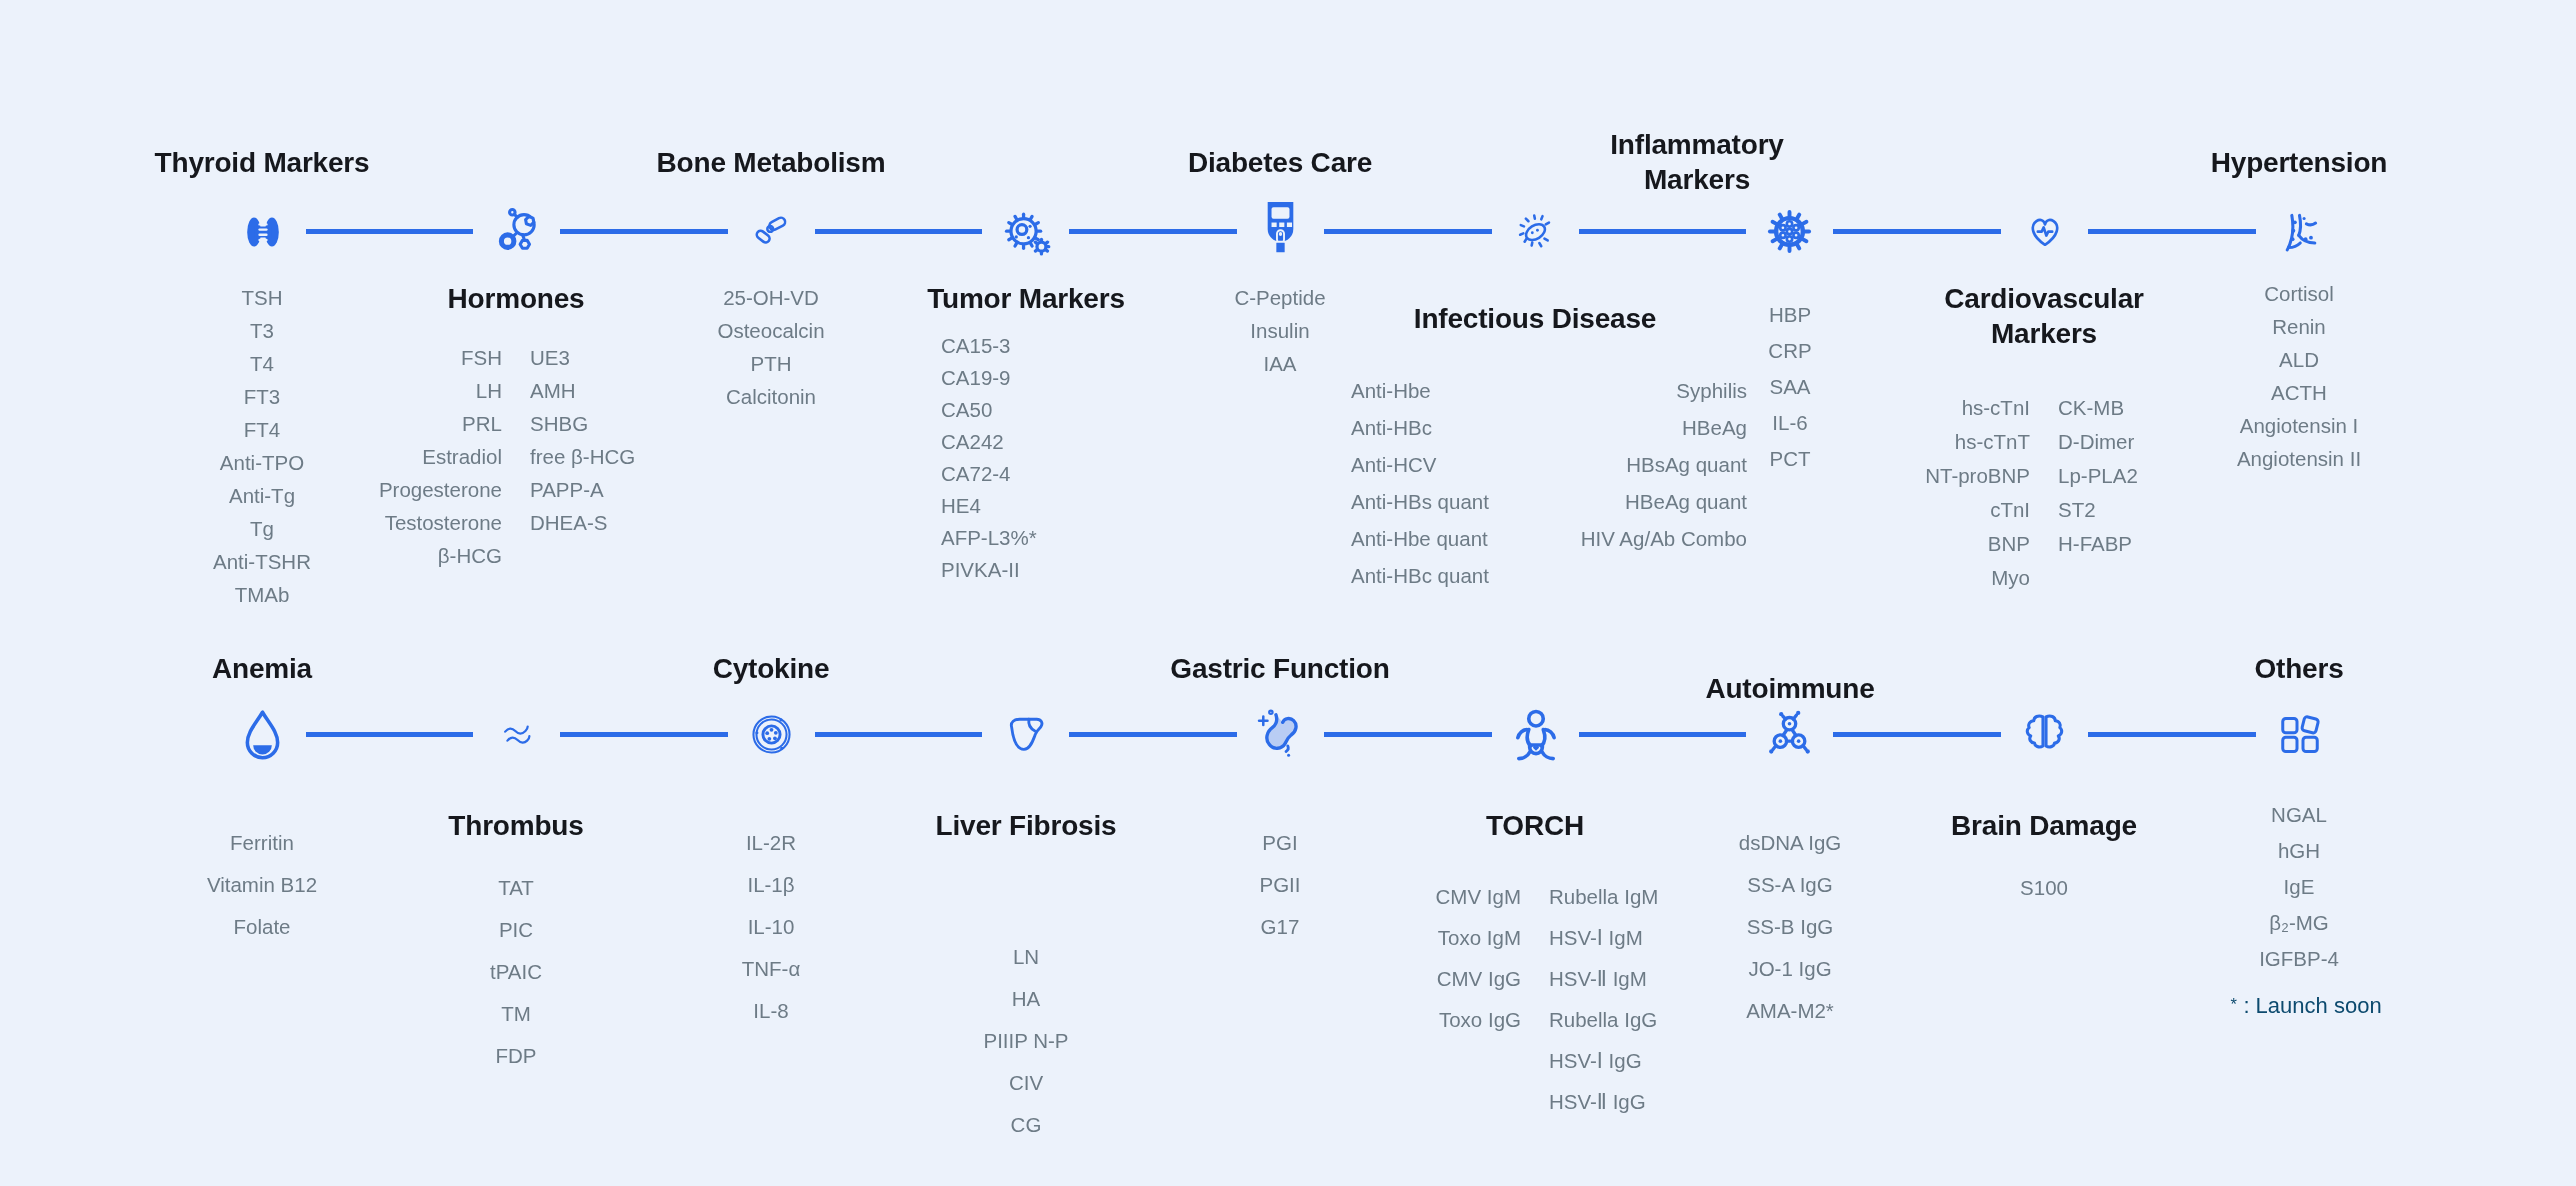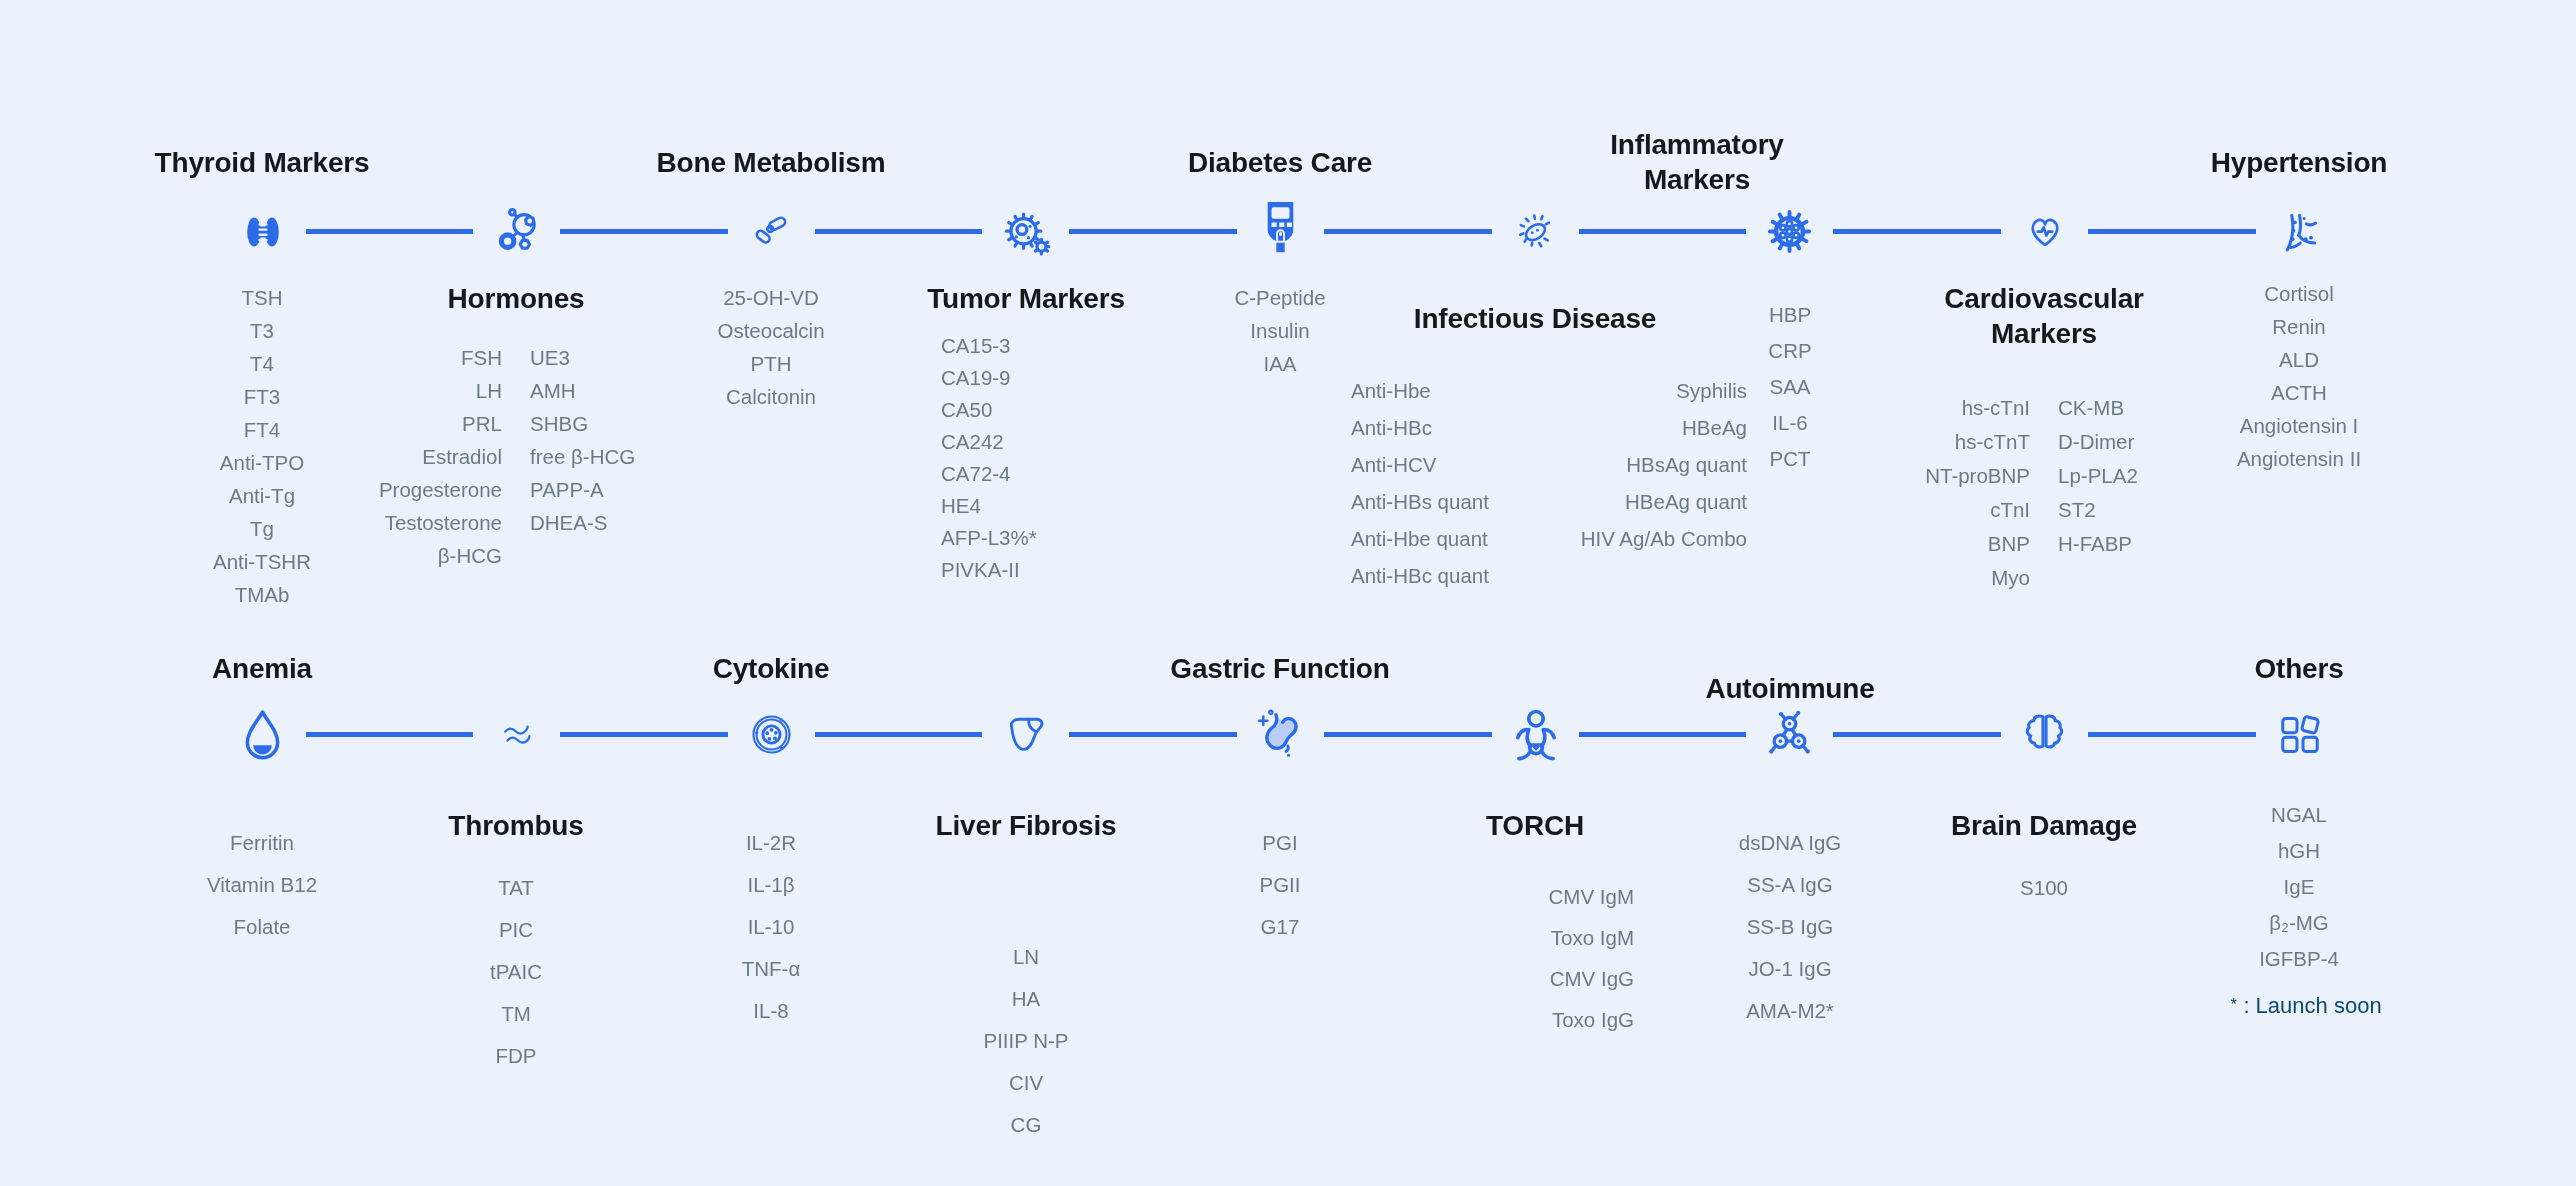--- a/index.html
+++ b/index.html
@@ -457,20 +457,28 @@
         </svg>
       </div>
       <div class="node-title" style="left: 1535px; top: 825px;">TORCH</div>
       <div class="cols" style="left: 1535px; top: 876px; line-height: 41px;">
         <div class="col right">
           <div>CMV IgM</div>
           <div>Toxo IgM</div>
           <div>CMV IgG</div>
           <div>Toxo IgG</div>
         </div>
+        <div class="col left">
+          <div>Rubella IgM</div>
+          <div>HSV-Ⅰ IgM</div>
+          <div>HSV-Ⅱ IgM</div>
+          <div>Rubella IgG</div>
+          <div>HSV-Ⅰ IgG</div>
+          <div>HSV-Ⅱ IgG</div>
+        </div>
       </div>
       <div class="icon-wrap" style="left: 1746px; top: 703px; width: 87px; height: 62px;">
         <svg viewBox="0 0 64 64" height="53" width="53">
           <g stroke="currentColor" fill="none" stroke-width="4" stroke-linecap="round" stroke-linejoin="round">
  <circle cx="32" cy="19" r="7.5"></circle>
             <circle cx="21" cy="40" r="7.5"></circle>
             <circle cx="43" cy="40" r="7.5"></circle>
  <line x1="29" y1="26" x2="24" y2="33.5"></line>
             <line x1="35" y1="26" x2="40" y2="33.5"></line>
             <line x1="28.5" y1="40" x2="35.5" y2="40"></line>

